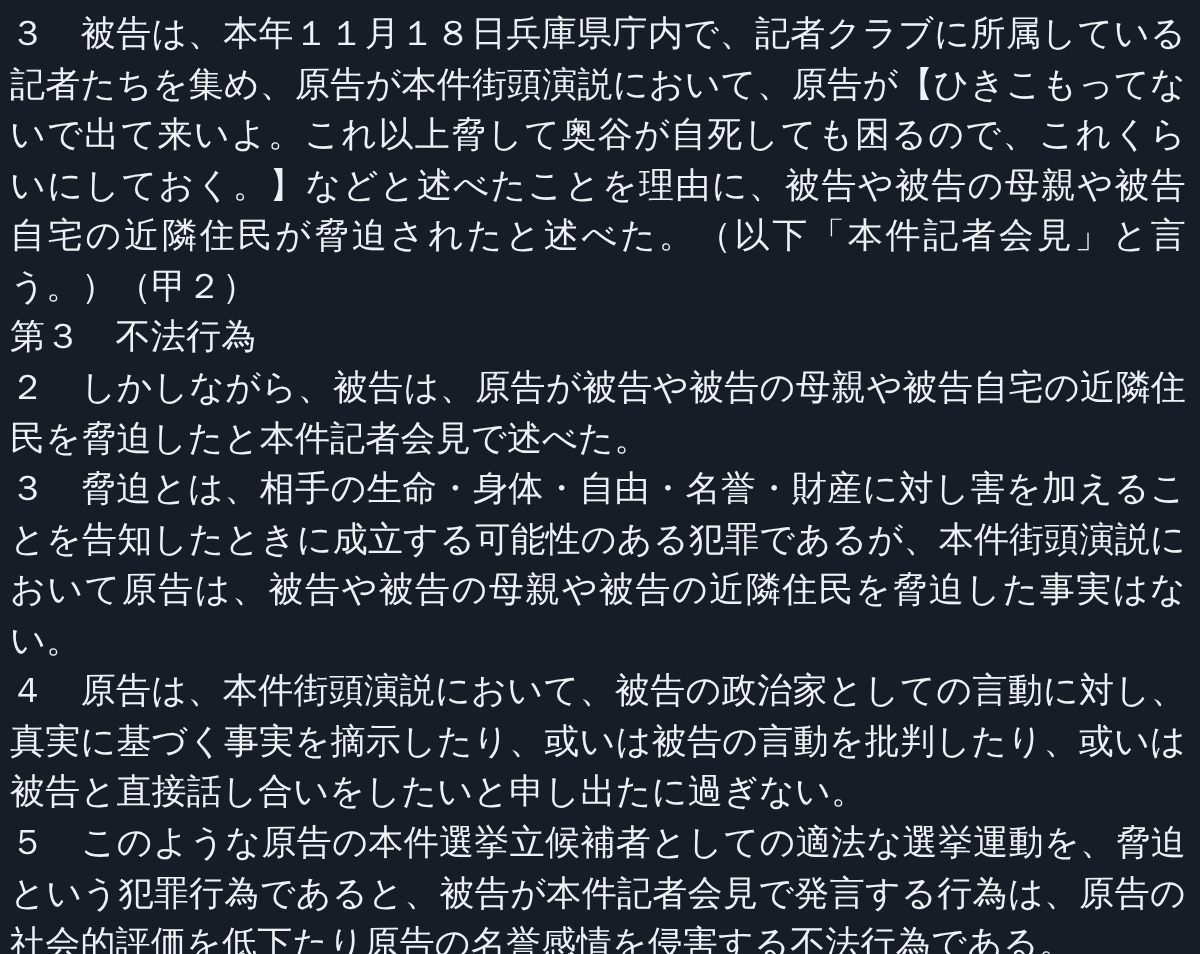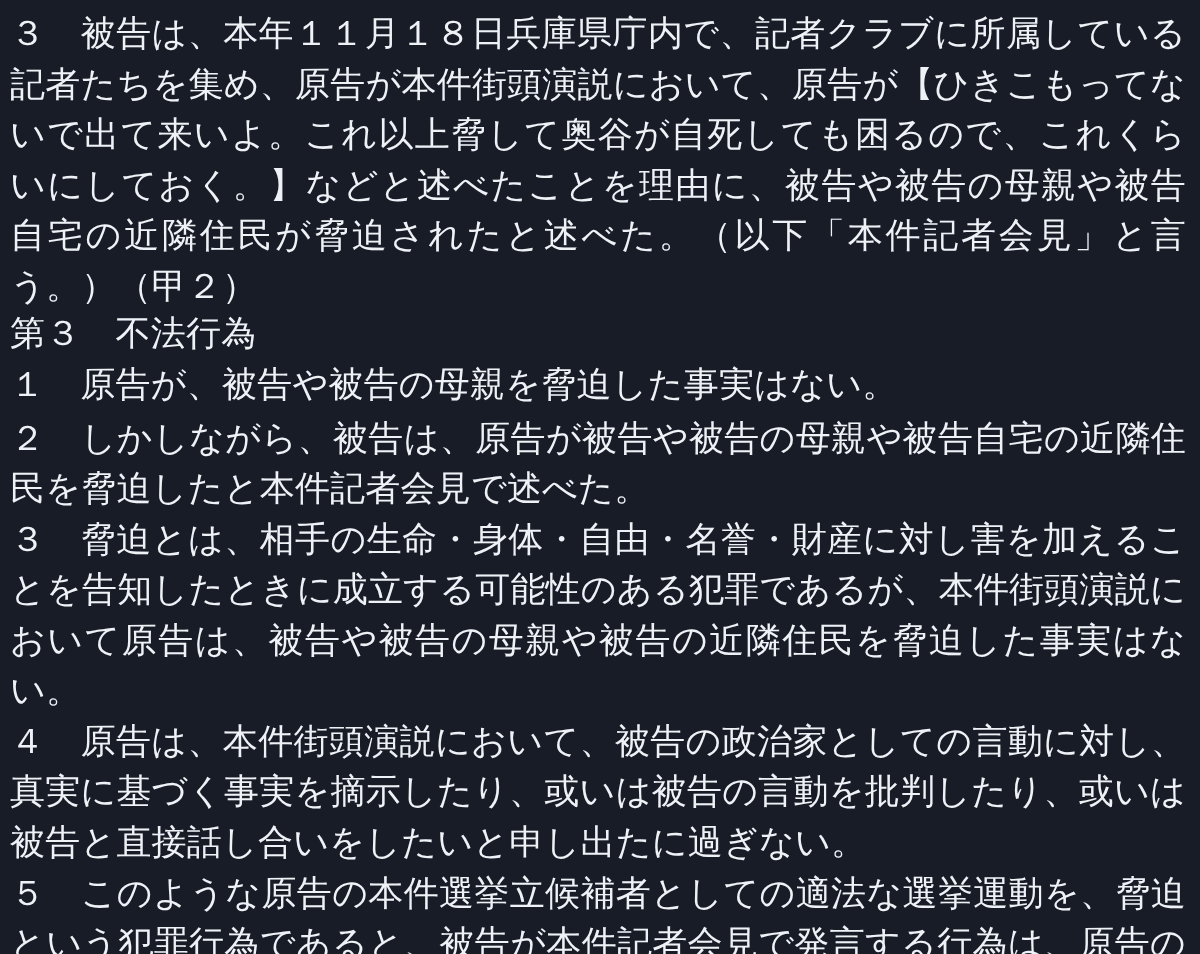--- a/index.html
+++ b/index.html
@@ -26,27 +26,25 @@
     text-justify: inter-character;
   }
   .para {
     margin: 0;
     padding: 0;
     white-space: pre-wrap;
     word-break: break-all;
   }
   .para.indent-heading {
     text-align: left;
-    font-family: Liberation Mono, monospace;
   }
 </style>
 </head>
 <body>
 
 <div id="document-body">
   <p class="para">３　被告は、本年１１月１８日兵庫県庁内で、記者クラブに所属している記者たちを集め、原告が本件街頭演説において、原告が【ひきこもってないで出て来いよ。これ以上脅して奥谷が自死しても困るので、これくらいにしておく。】などと述べたことを理由に、被告や被告の母親や被告自宅の近隣住民が脅迫されたと述べた。（以下「本件記者会見」と言う。）（甲２）</p>
   <p class="para indent-heading">第３　不法行為</p>
-  <p class="para indent-heading">１　原告が、被告や被告の母親を脅迫した事実はない。</p>
   <p class="para">２　しかしながら、被告は、原告が被告や被告の母親や被告自宅の近隣住民を脅迫したと本件記者会見で述べた。</p>
   <p class="para">３　脅迫とは、相手の生命・身体・自由・名誉・財産に対し害を加えることを告知したときに成立する可能性のある犯罪であるが、本件街頭演説において原告は、被告や被告の母親や被告の近隣住民を脅迫した事実はない。</p>
   <p class="para">４　原告は、本件街頭演説において、被告の政治家としての言動に対し、真実に基づく事実を摘示したり、或いは被告の言動を批判したり、或いは被告と直接話し合いをしたいと申し出たに過ぎない。</p>
   <p class="para">５　このような原告の本件選挙立候補者としての適法な選挙運動を、脅迫という犯罪行為であると、被告が本件記者会見で発言する行為は、原告の社会的評価を低下たり原告の名誉感情を侵害する不法行為である。</p>
 </div>
 
 </body></html>

